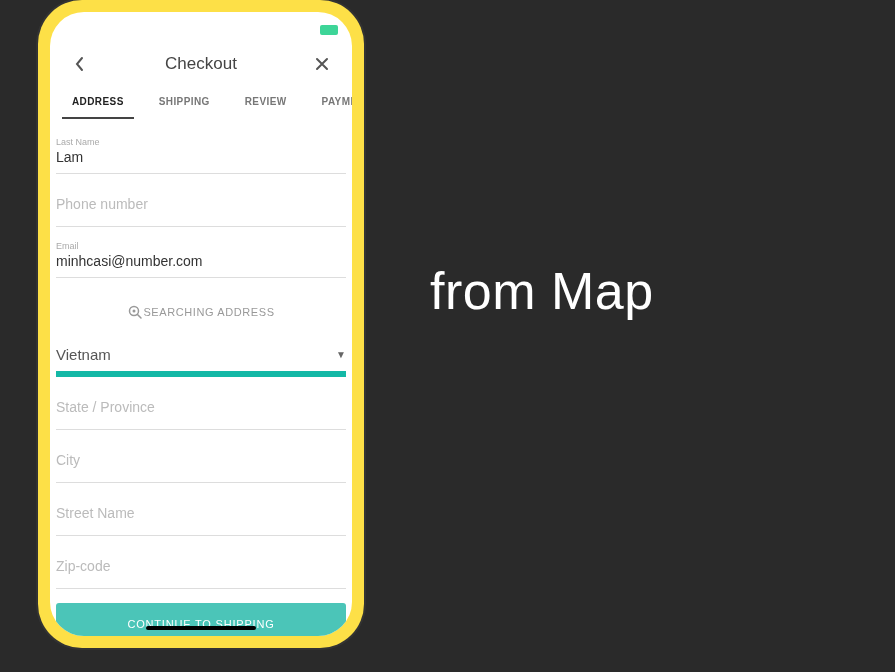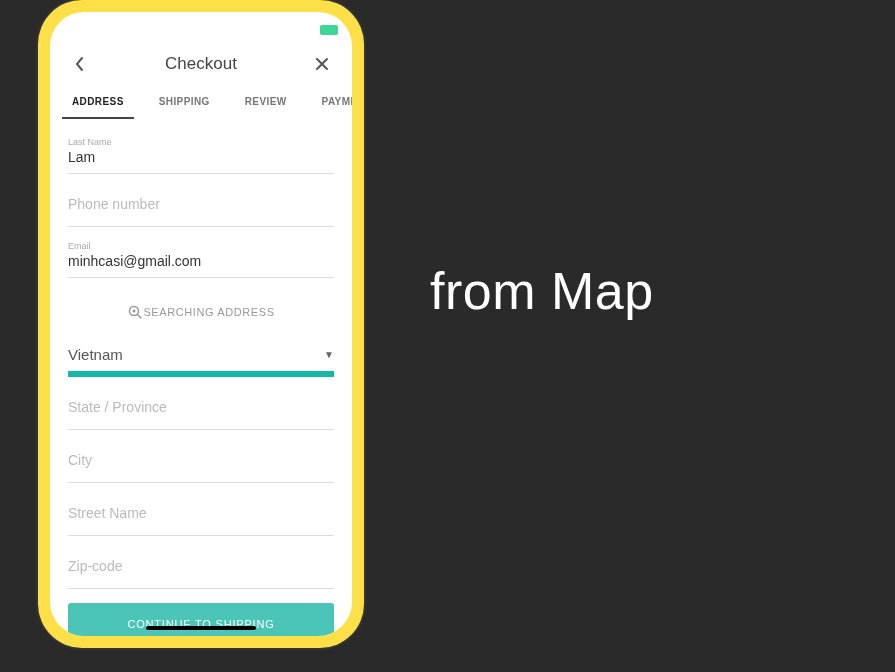--- a/index.html
+++ b/index.html
@@ -82,21 +82,21 @@
       flex: 1;
       text-align: center;
     }
     .tab.active {
       color: #222;
       border-bottom: 2px solid #444;
     }
     .content {
       flex: 1;
       overflow-y: hidden;
-      padding: 10px 18px 12px;
+      padding: 10px 6px 12px;
     }
     .field {
       border-bottom: 1px solid #ddd;
       padding: 8px 0 6px;
       margin-bottom: 6px;
     }
     .field-label {
       font-size: 9px;
       color: #aaa;
       margin-bottom: 2px;
@@ -213,21 +213,21 @@
         <div class="field-label">Last Name</div>
         <div class="field-value">Lam</div>
       </div>
 
       <div class="field empty">
         <div class="field-placeholder">Phone number</div>
       </div>
 
       <div class="field">
         <div class="field-label">Email</div>
-        <div class="field-value">minhcasi@gmail.com</div>
+        <div class="field-value">minhcasi@number.com</div>
       </div>
 
       <div class="searching">
         <svg class="search-icon" width="16" height="16" viewBox="0 0 16 16">
           <circle cx="7" cy="7" r="4.5" stroke="#999" stroke-width="1.5" fill="none"></circle>
           <line x1="10.5" y1="10.5" x2="14" y2="14" stroke="#999" stroke-width="1.5" stroke-linecap="round"></line>
           <circle cx="7" cy="7" r="1.5" fill="#999"></circle>
         </svg>
         <span>SEARCHING ADDRESS</span>
       </div>

